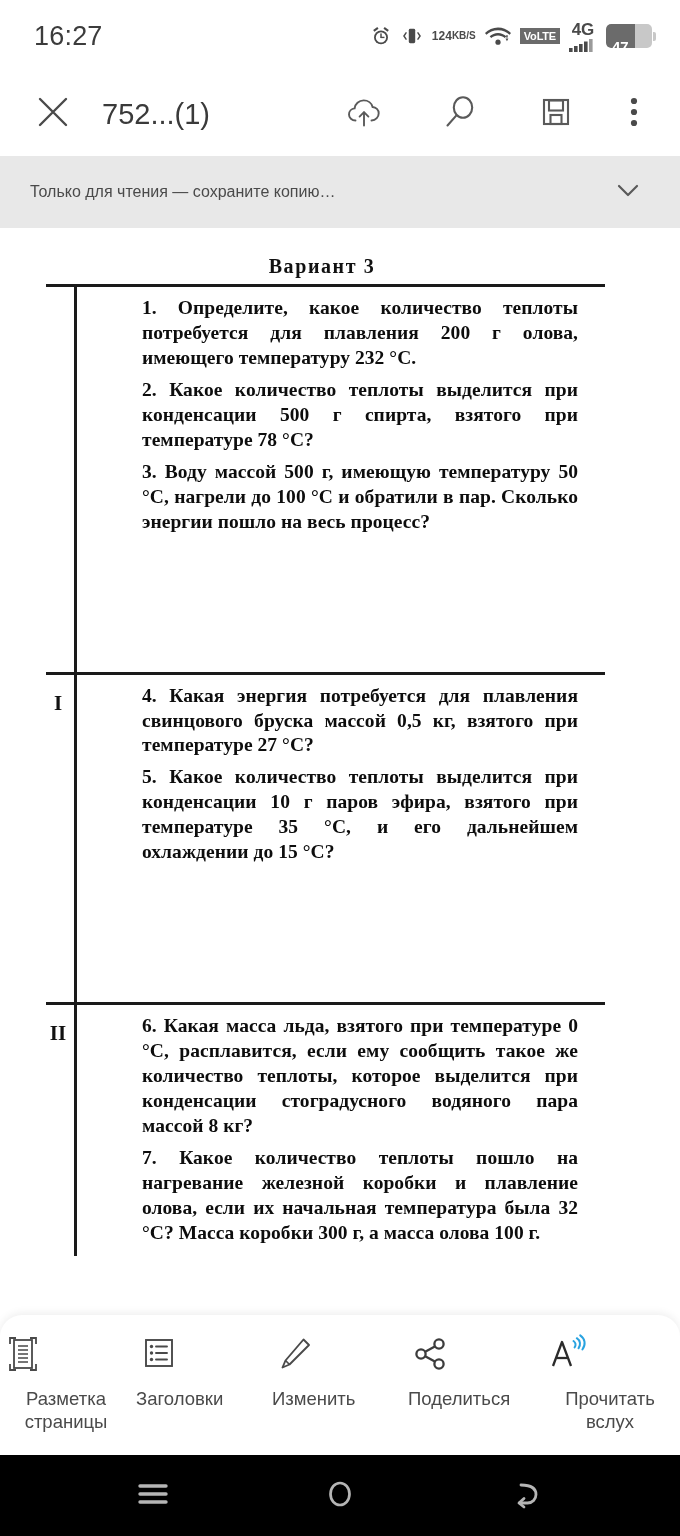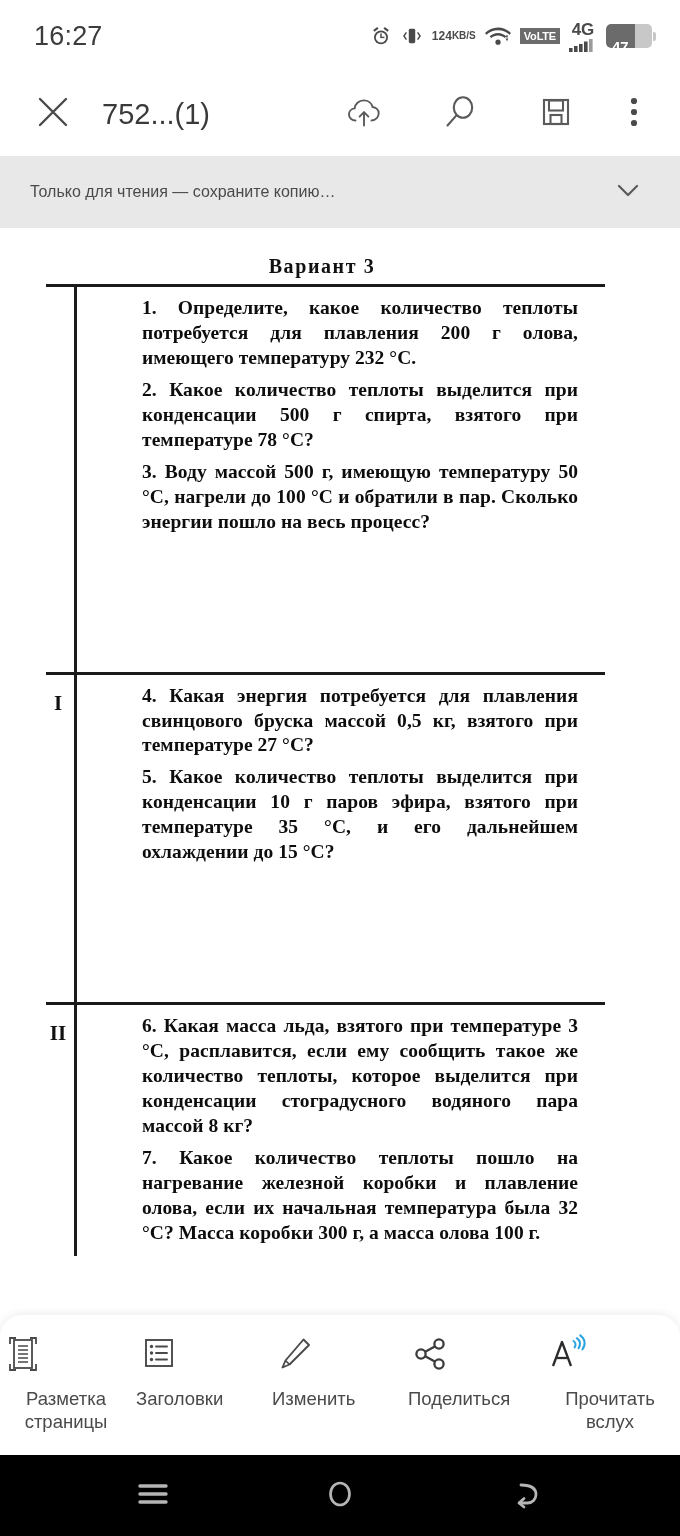--- a/index.html
+++ b/index.html
@@ -432,21 +432,21 @@
       <div class="block">
         <div class="roman">I</div>
         <p class="q">4. Какая энергия потребуется для плавления свинцового бруска массой 0,5 кг, взятого при температуре 27 °С?</p>
         <p class="q">5. Какое количество теплоты выделится при конденсации 10 г паров эфира, взятого при температуре 35 °С, и его дальнейшем охлаждении до 15 °С?</p>
         <div class="spacer-md"></div>
       </div>
 
       <div class="hrule"></div>
       <div class="block">
         <div class="roman">II</div>
-        <p class="q">6. Какая масса льда, взятого при температуре 3 °С, расплавится, если ему сообщить такое же количество теплоты, которое выделится при конденсации стоградусного водяного пара массой 8 кг?</p>
+        <p class="q">6. Какая масса льда, взятого при температуре 0 °С, расплавится, если ему сообщить такое же количество теплоты, которое выделится при конденсации стоградусного водяного пара массой 8 кг?</p>
         <p class="q">7. Какое количество теплоты пошло на нагревание железной коробки и плавление олова, если их начальная температура была 32 °С? Масса коробки 300 г, а масса олова 100 г.</p>
       </div>
 
     </div>
   </div>
 </div>
 
 <div class="bottom-toolbar">
 
   <div class="tool-item">

